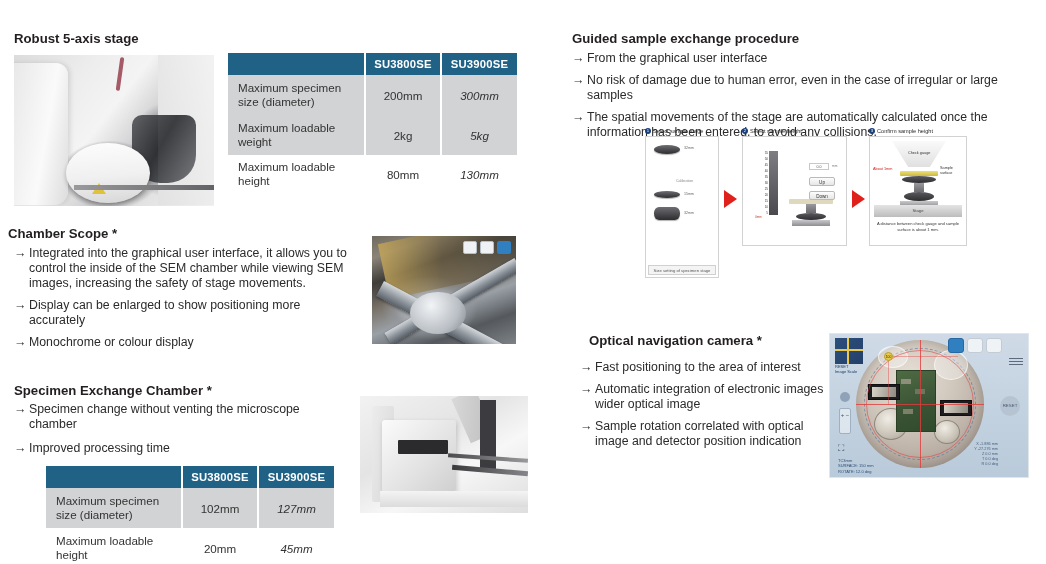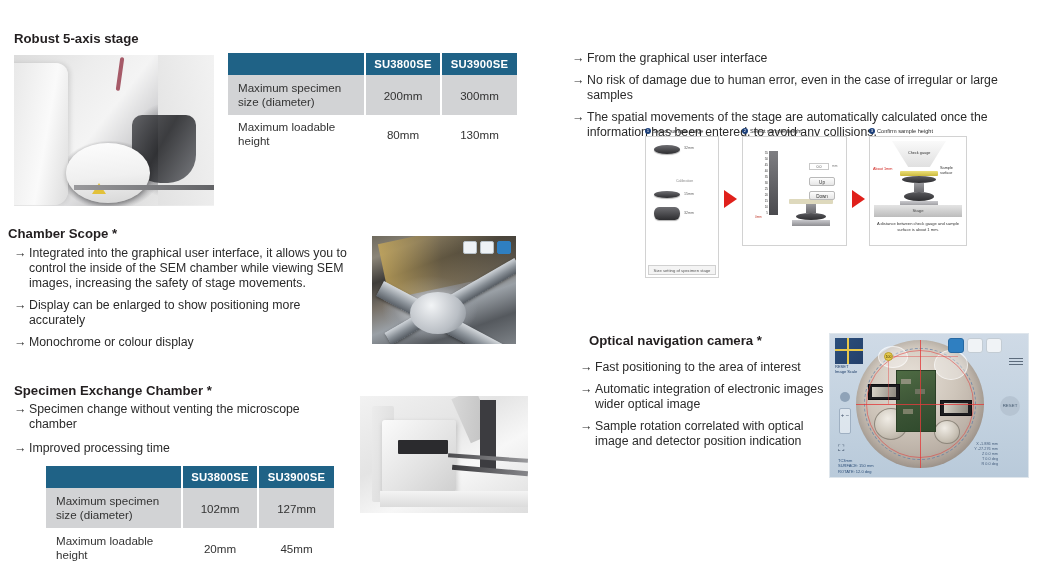--- a/index.html
+++ b/index.html
@@ -55,21 +55,21 @@
     height: 22px;
     text-align: center;
     border-right: 2px solid #ffffff;
   }
   .spec-table thead th:last-child { border-right: none; }
   .spec-table thead th.blank { background: #1f6286; }
   .spec-table td {
     font-size: 11.6px; color: #333333;
     border-right: 2px solid #ffffff;
   }
-  .spec-table td:last-child { border-right: none; }
+  .spec-table td:last-child { border-right: none; font-style: italic; }
   .spec-table td.lbl { text-align: left; padding: 5px 8px 6px 10px; line-height: 14px; }
   .spec-table td.val { text-align: center; }
   .spec-table tr.shade td { background: #d2d3d5; }
   .spec-table tr.plain td { background: #ffffff; }
 
   
   .photo { position: absolute; overflow: hidden; background: #e9e9e9; }
 
   
   .ph-stage {
@@ -404,20 +404,25 @@
         <th class="blank"></th>
         <th>SU3800SE</th>
         <th>SU3900SE</th>
       </tr>
     </thead>
     <tbody>
       <tr class="shade" style="height:40px">
         <td class="lbl">Maximum specimen size (diameter)</td>
         <td class="val">200mm</td>
         <td class="val">300mm</td>
+      </tr>
+      <tr class="shade" style="height:40px">
+        <td class="lbl">Maximum loadable weight</td>
+        <td class="val">2kg</td>
+        <td class="val">5kg</td>
       </tr>
       <tr class="plain" style="height:39px">
         <td class="lbl">Maximum loadable height</td>
         <td class="val">80mm</td>
         <td class="val">130mm</td>
       </tr>
     </tbody>
   </table>
 
   <div class="sec-h" style="left:8px; top:226px;">Chamber Scope *</div>
@@ -493,20 +498,21 @@
         <td class="val">127mm</td>
       </tr>
       <tr class="plain" style="height:40px">
         <td class="lbl">Maximum loadable height</td>
         <td class="val">20mm</td>
         <td class="val">45mm</td>
       </tr>
     </tbody>
   </table>
 
+  <div class="sec-h" style="left:572px; top:31px;">Guided sample exchange procedure</div>
 
   <div class="bullets" style="left:572px; top:51px; width:470px;">
     <div class="bullet">
       <span class="arw">→</span>
       <span class="btxt">From the graphical user interface</span>
     </div>
     <div class="bullet">
       <span class="arw">→</span>
       <span class="btxt">No risk of damage due to human error, even in the case of irregular or large samples</span>
     </div>

